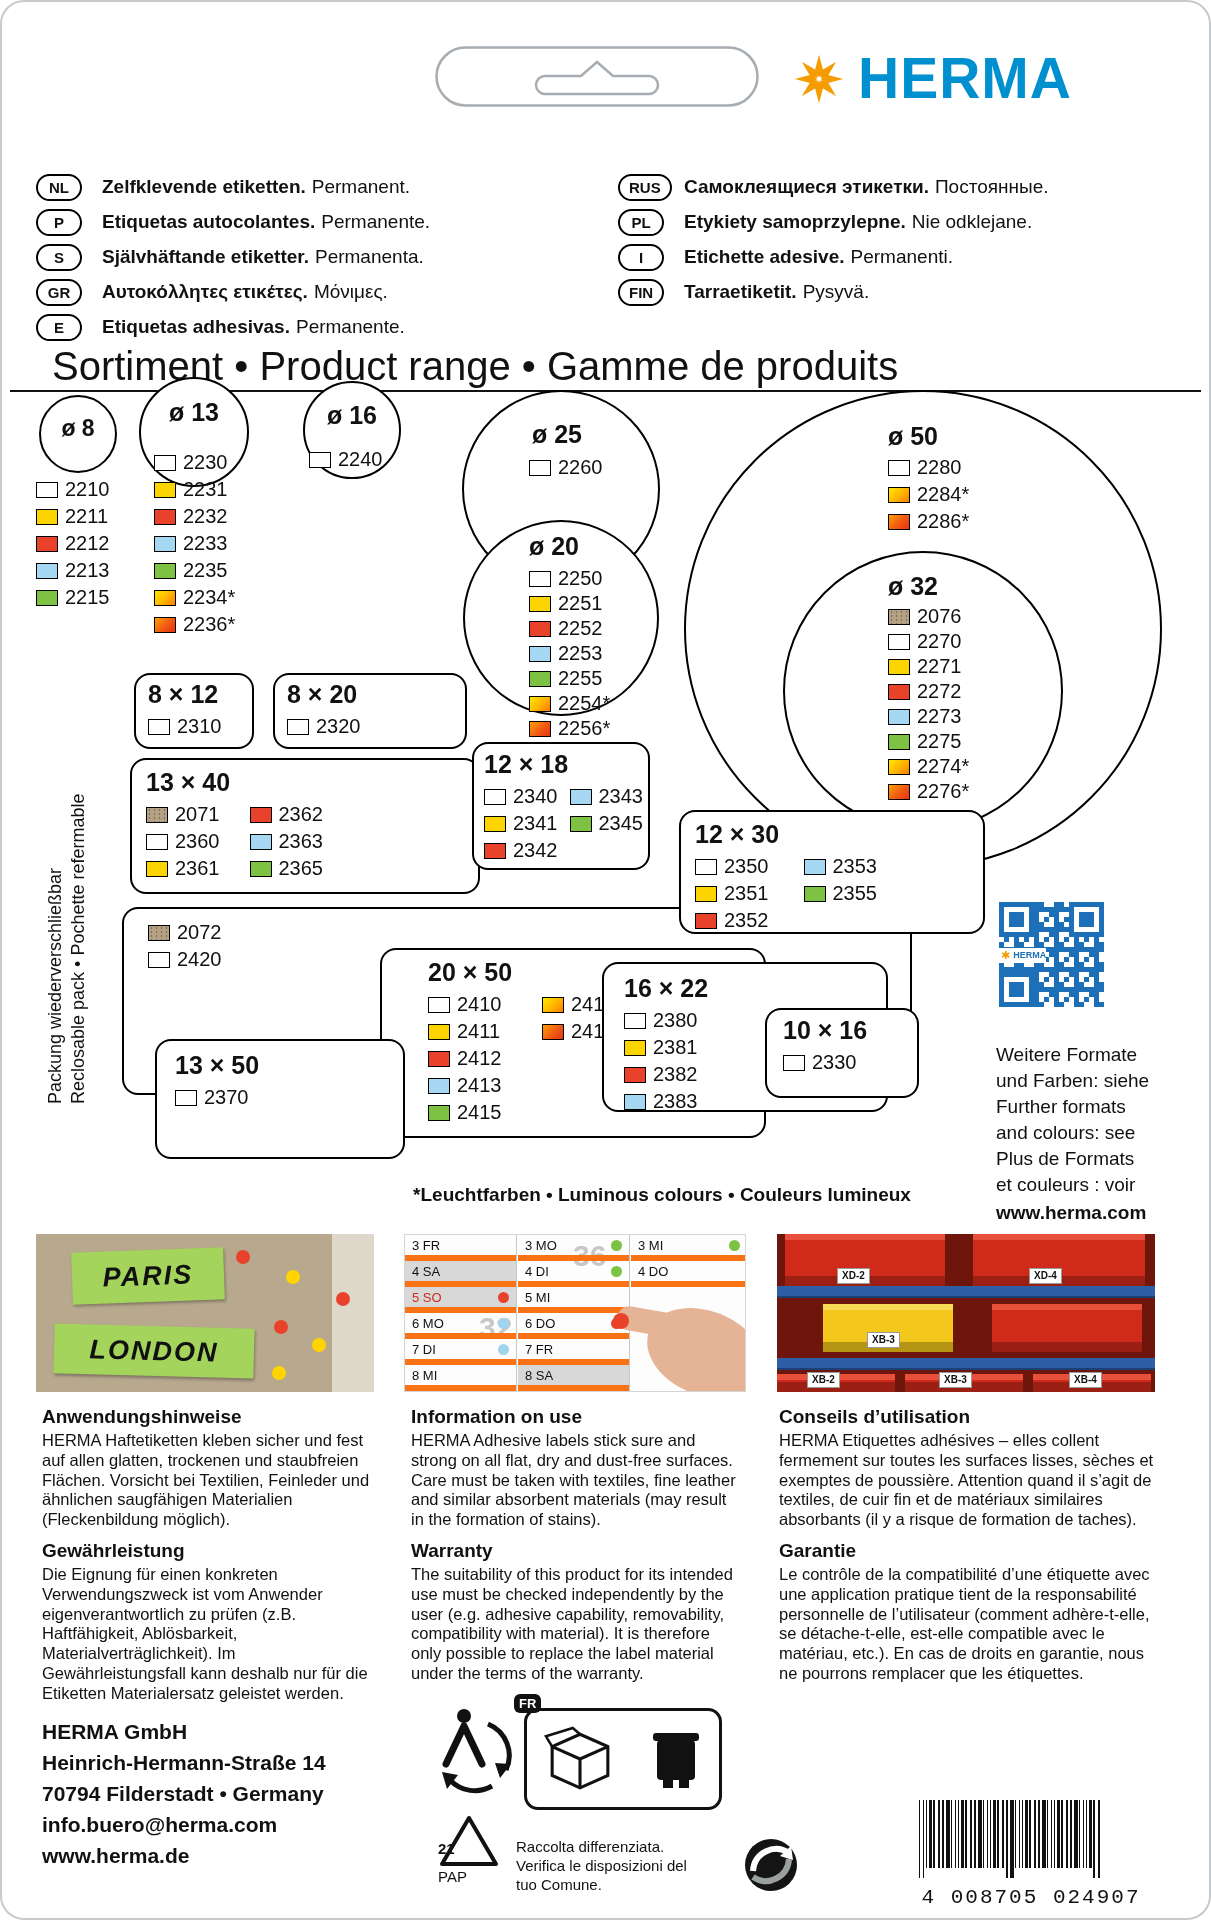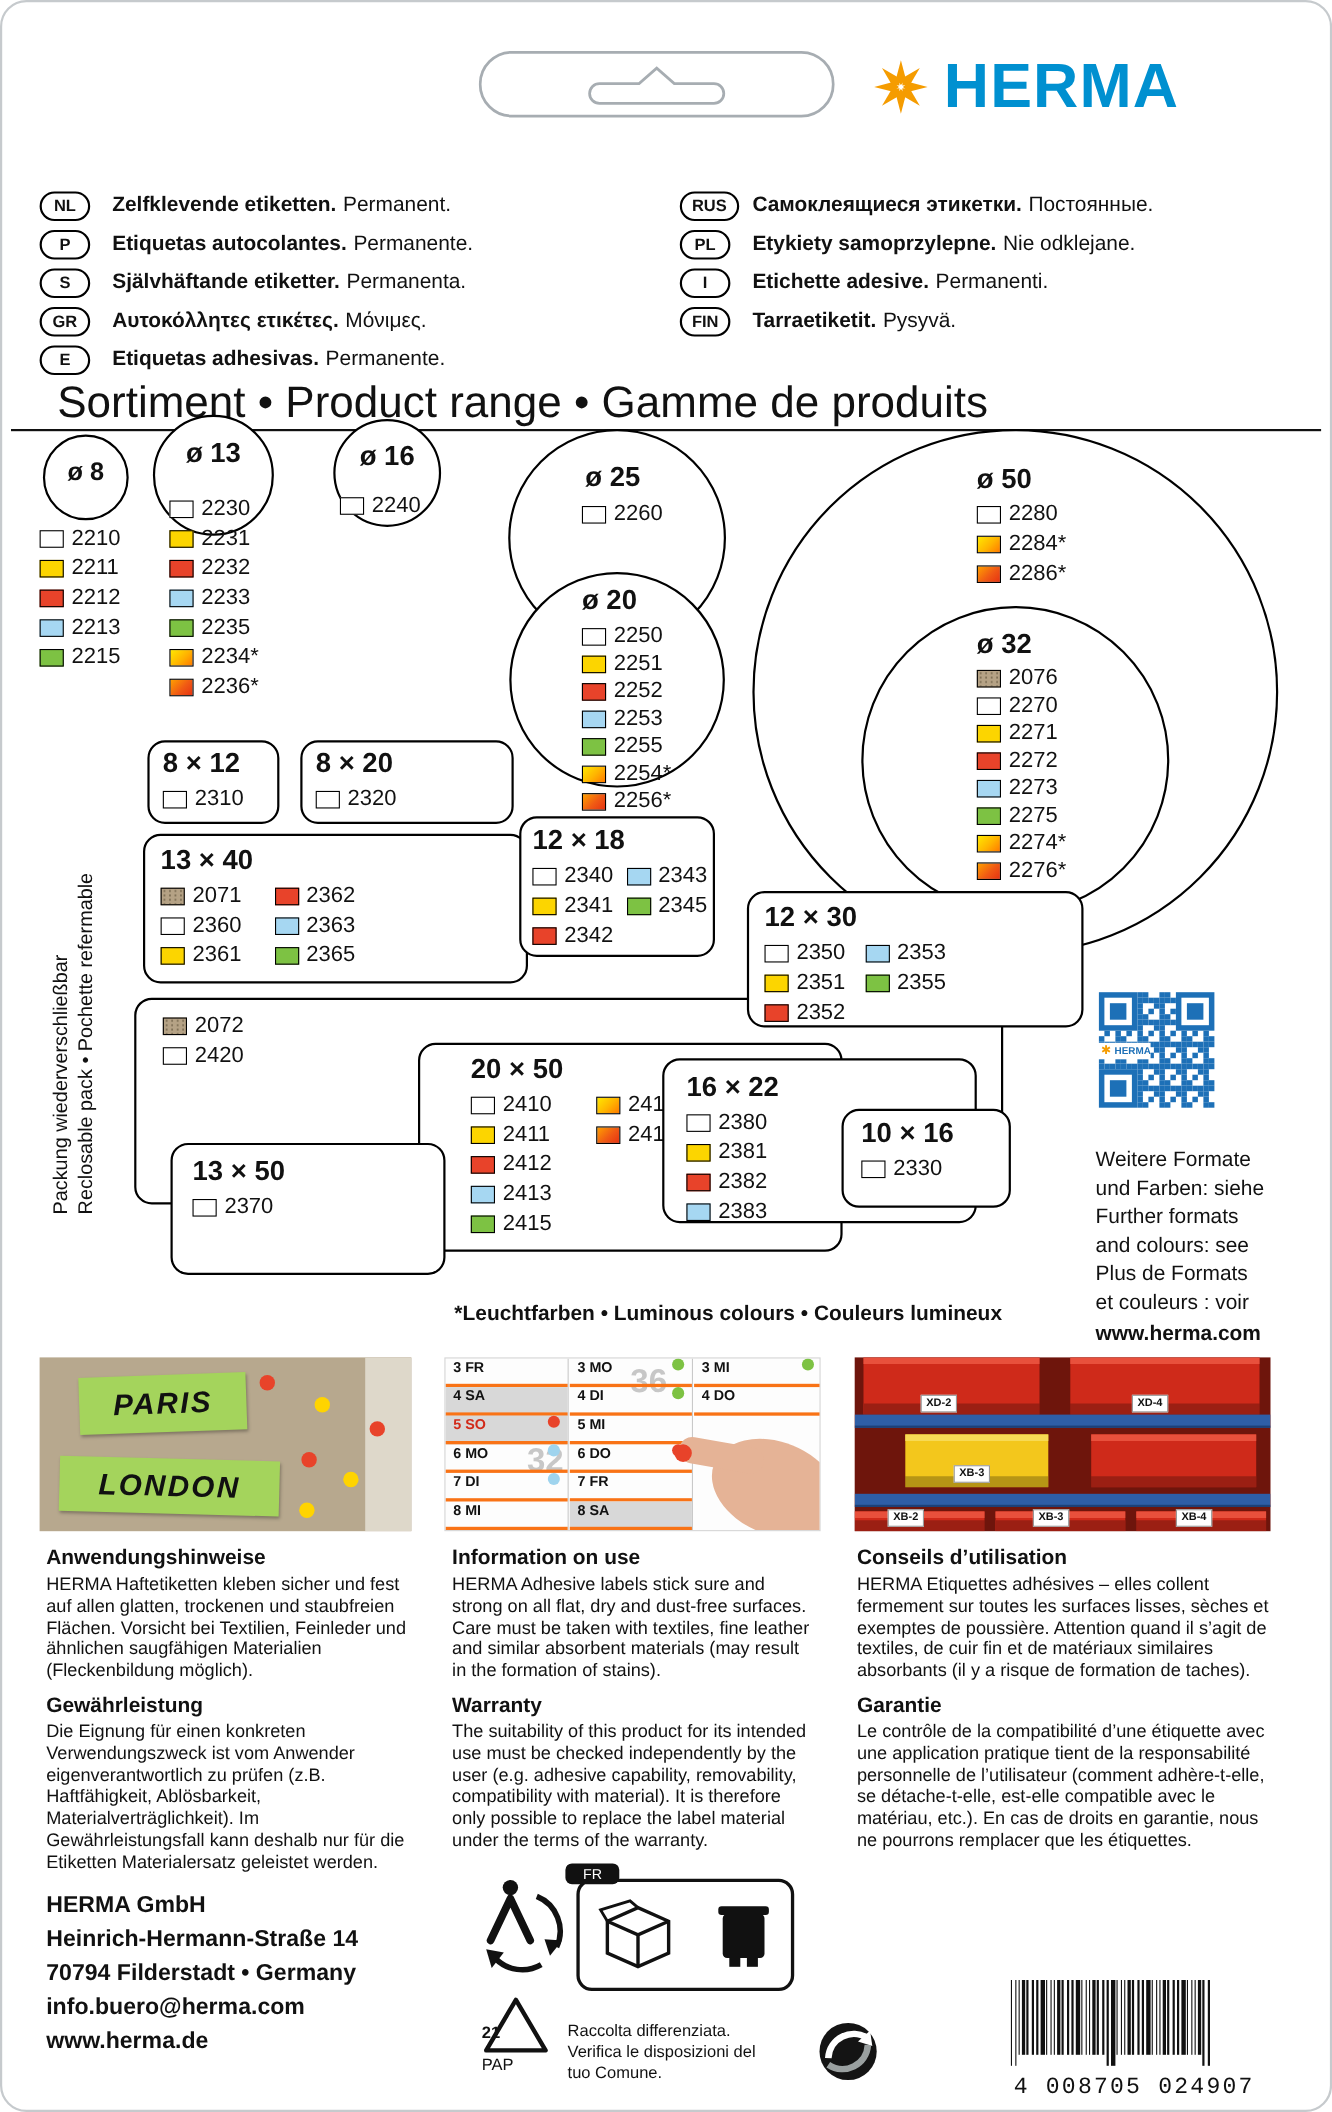--- a/index.html
+++ b/index.html
@@ -55,39 +55,39 @@
 .photo-boxes{left:34px;width:338px;background:#b7a88e}
 .box-edge{position:absolute;right:0;top:0;width:42px;height:100%;background:#ded8ca}
 .gtag{position:absolute;background:#a4d45c;display:flex;align-items:center;justify-content:center;font-size:27px;font-weight:bold;font-style:italic;letter-spacing:2px;box-shadow:1px 2px 3px rgba(0,0,0,.3)}
 .dot{position:absolute;width:14px;height:14px;border-radius:50%}
 .dot-red{background:#e8432a}
 .dot-yellow{background:#ffd400}
 .dot-blue{background:#9fd4ee}
 .dot-green{background:#7dc243}
 .photo-cal{left:402px;width:342px;background:#fdfdfd;border:1px solid #d5d5d5}
 .cal-col{position:absolute;top:0;width:112px;height:100%;border-right:1px solid #c9c9c9}
-.cal-row{height:26px;border-bottom:3px solid #f97316;display:flex;align-items:flex-start;padding:0 7px;font-size:13px;font-weight:bold;gap:6px}
+.cal-row{height:26px;border-bottom:6px solid #f97316;display:flex;align-items:center;padding:0 7px;font-size:13px;font-weight:normal;gap:6px}
 .cal-hl{background:#d8d8d8}
 .cal-red{color:#d22a1a}
 .cal-dot{width:11px;height:11px;border-radius:50%;margin-left:auto}
 .cal-week{position:absolute;font-size:30px;font-weight:bold;color:#c7c7c7}
 .photo-bins{left:775px;width:378px;background:#6e150c}
 .bin{position:absolute;background:#cf2a1a;border-top:6px solid #e8503c;box-shadow:inset 0 -10px 0 rgba(0,0,0,.25)}
 .bin-yellow{background:#f3c71c;border-top:6px solid #f7da55}
 .rail{position:absolute;left:0;right:0;height:12px;background:#2e5ea6;border-bottom:2px solid #1d4077}
 .bin-tag{position:absolute;background:#fff;border:1px solid #999;font-size:10px;font-weight:bold;padding:0 4px;line-height:14px;color:#111}
 
 .info-col{position:absolute;top:1404px}
 .info-col h3{font-size:19px;font-weight:bold;margin-bottom:3px}
 .info-col p{font-size:16.5px;line-height:1.2;margin-bottom:10px}
 
 .address{position:absolute;left:40px;top:1714px;font-size:21px;font-weight:bold;line-height:31px}
 .triman{position:absolute;left:436px;top:1700px}
 .sort-box{position:absolute;left:522px;top:1706px;width:198px;height:102px;border:3px solid #111;border-radius:14px;display:flex;align-items:center;justify-content:space-around;background:#fff}
-.fr-tag{position:absolute;left:512px;top:1692px;background:#111;color:#fff;font-size:13px;font-weight:normal;padding:2px 16px;border-radius:6px}
+.fr-tag{position:absolute;left:512px;top:1692px;background:#111;color:#fff;font-size:13px;font-weight:bold;padding:2px 5px;border-radius:6px}
 .pap{position:absolute;left:436px;top:1812px;width:62px;text-align:left}
 .pap-num{position:absolute;left:0;top:26px;width:100%;font-size:15px;font-weight:bold}
 .pap-text{font-size:15px;font-weight:normal;margin-top:-4px}
 .raccolta{position:absolute;left:514px;top:1836px;width:195px;font-size:15px;line-height:1.25}
 .green-dot{position:absolute;left:742px;top:1836px}
 .barcode{position:absolute;left:898px;top:1798px;width:262px;text-align:center;background:#fff}
 .barcode-digits{font-family:"Liberation Mono","DejaVu Sans Mono",monospace;font-size:21px;letter-spacing:2px;margin-top:2px}
 </style>
 </head>
 <body>
@@ -251,21 +251,21 @@
           <span class="pcode">2072</span>
         </div>
         <div class="prow">
           <span class="sw sw-white"></span>
           <span class="pcode">2420</span>
         </div>
       </div>
   </div>
   <div class="rbox" style="left:677px;top:808px;width:306px;height:124px;padding:8px 14px">
     <div class="glabel">12 × 30</div>
-    <div class="cols" style="gap:18px">
+    <div class="cols" style="gap:35px">
       <div>
           <div class="prow">
             <span class="sw sw-white"></span>
             <span class="pcode">2350</span>
           </div>
           <div class="prow">
             <span class="sw sw-yellow"></span>
             <span class="pcode">2351</span>
           </div>
           <div class="prow">

